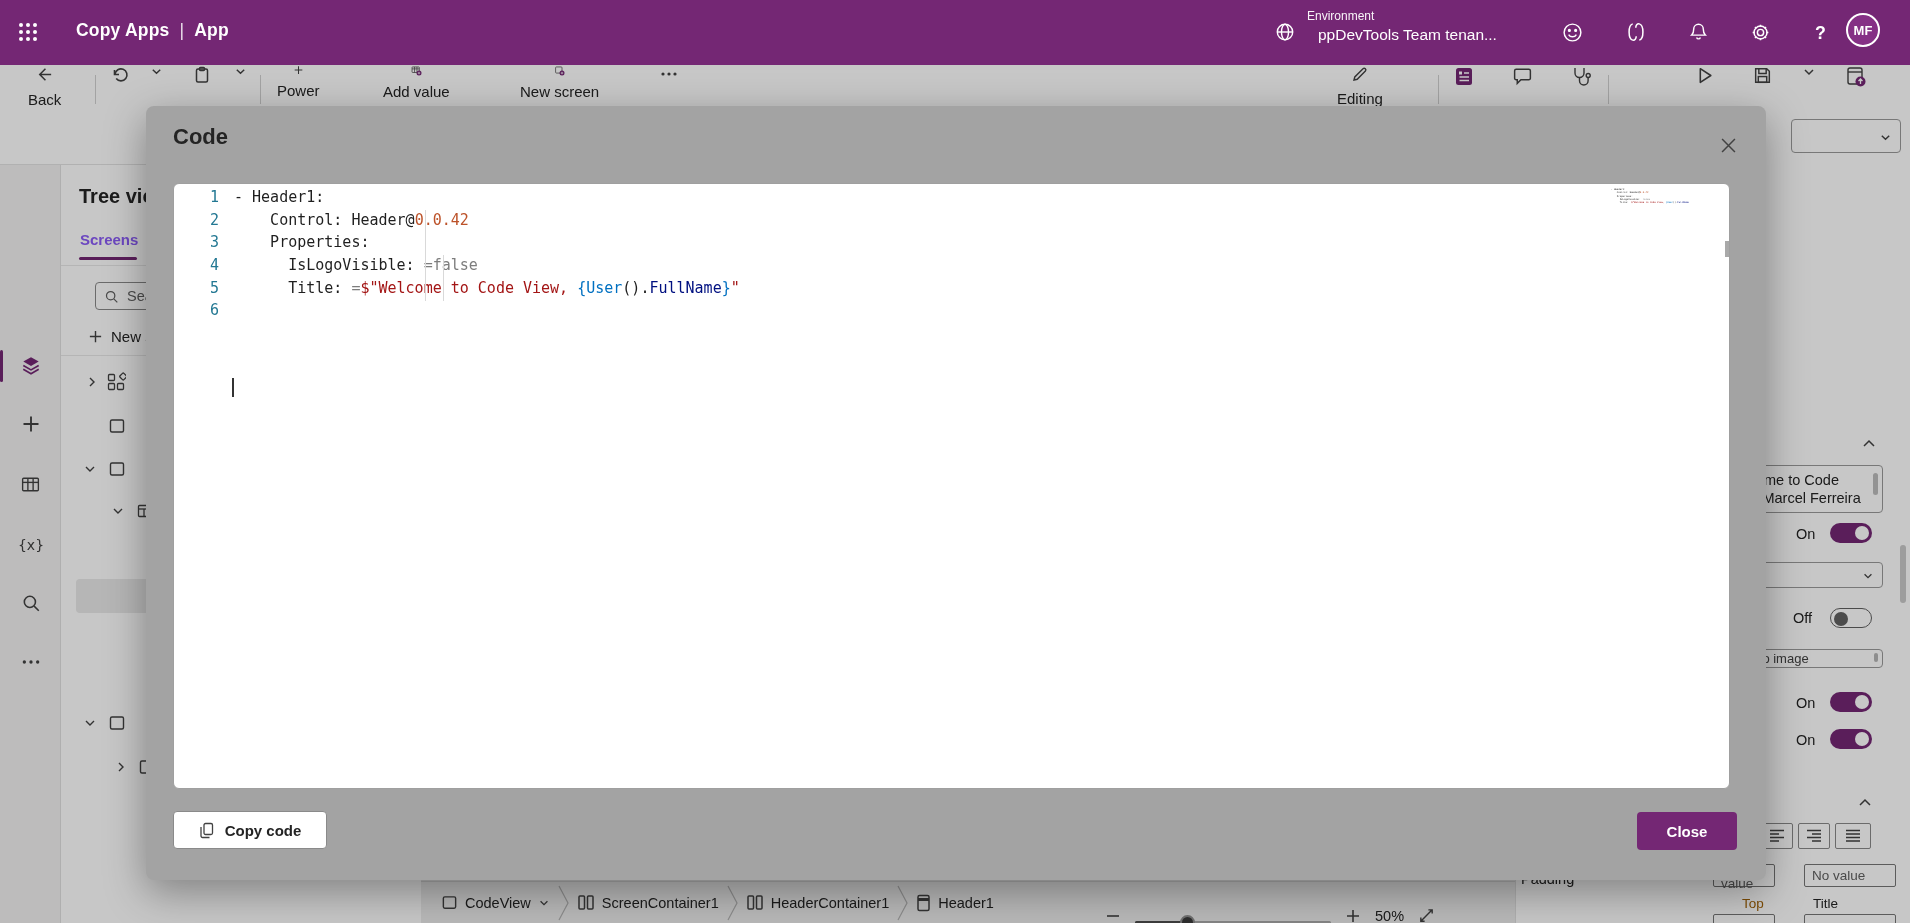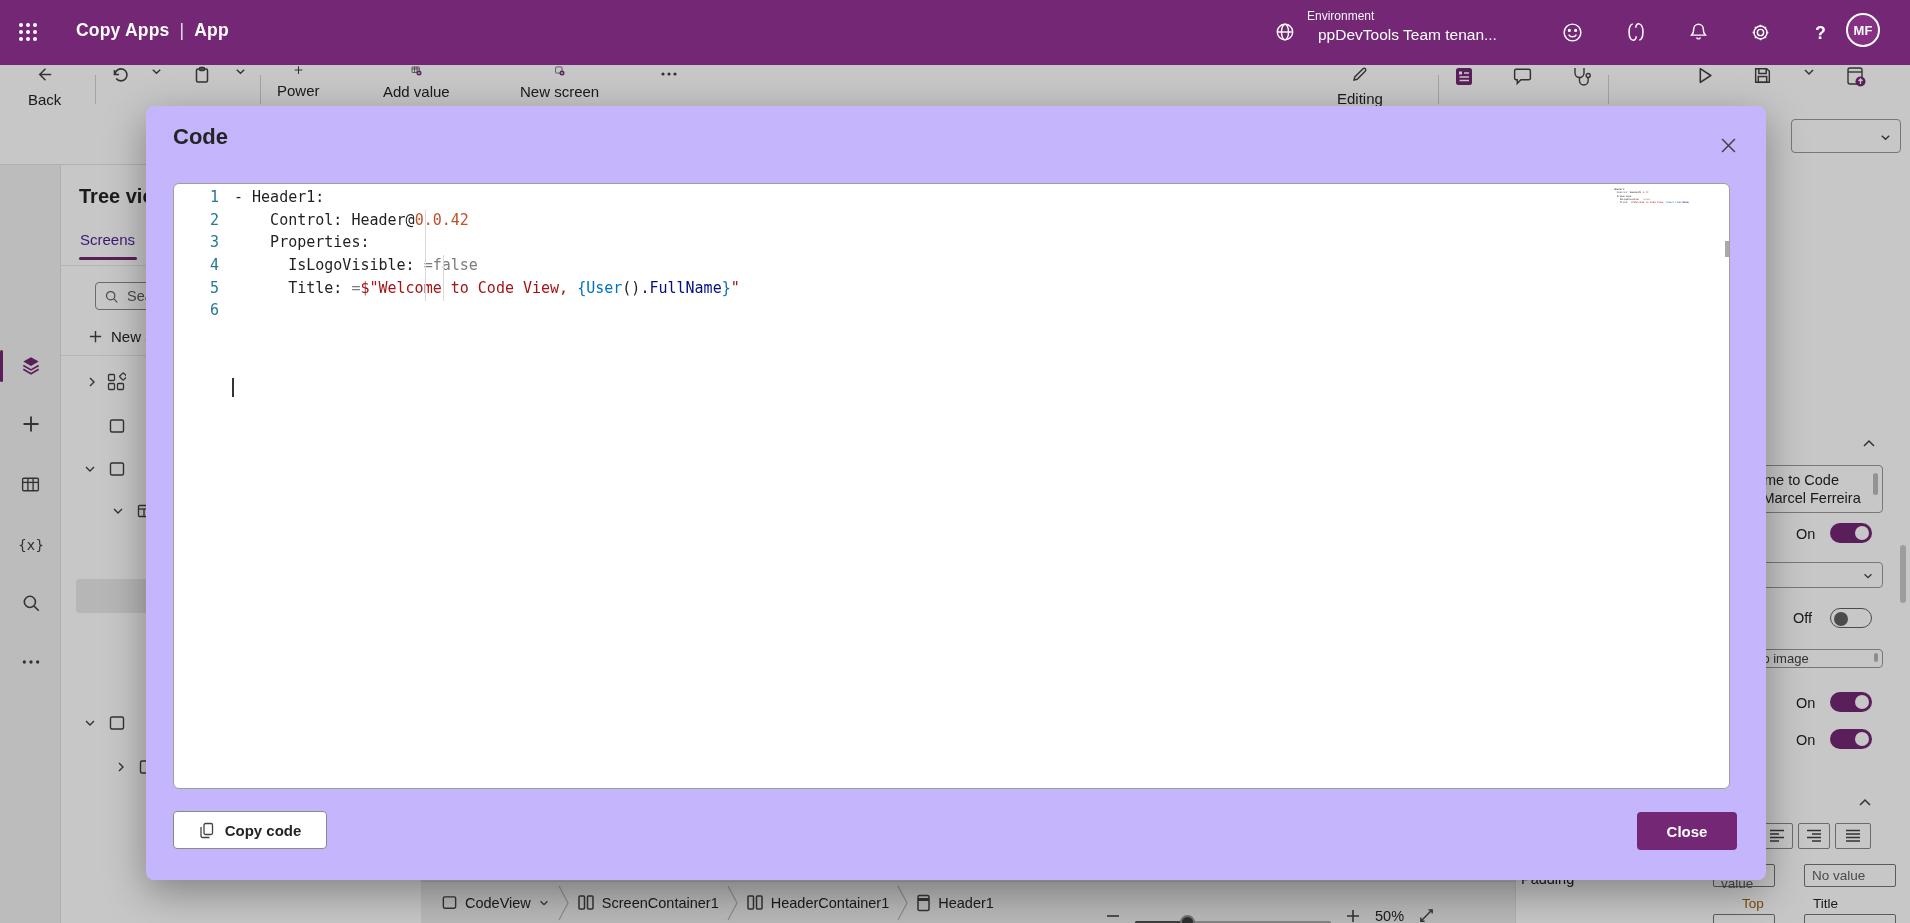--- a/index.html
+++ b/index.html
@@ -27,21 +27,21 @@
   #ctl-name{left:20px;top:121px;width:128px;height:34px;border:1px solid #8a8a8a;border-radius:4px;
             background:#fff;font-size:15px;color:#2b2b2b;display:flex;align-items:center;
             padding:0 0 0 14px;box-sizing:border-box;white-space:nowrap;overflow:hidden;}
   
   #rail{left:0;top:165px;width:61px;height:758px;background:#f2f1f1;border-right:1px solid #e1e1e1;box-sizing:border-box;}
   .rail-item{left:0;width:61px;height:44px;display:flex;align-items:center;justify-content:center;}
   #rail-sel-bar{left:0;top:185px;width:3px;height:32px;background:#742774;border-radius:2px;}
   
   #left-panel{left:61px;top:165px;width:360px;height:758px;background:#fff;}
   #tree-title{left:18px;top:20px;font-size:20px;font-weight:700;color:#242424;}
-  #tab-screens{left:19px;top:66px;font-size:15px;font-weight:400;color:#4c1d95;}
+  #tab-screens{left:19px;top:66px;font-size:15px;font-weight:700;color:#8b5cf6;}
   #tab-underline{left:18px;top:92px;width:58px;height:3px;background:#742774;border-radius:2px;}
   .hline{height:1px;background:#e8e8e8;}
   #tree-search{left:34px;top:117px;width:300px;height:28px;border:1px solid #8a8a8a;border-radius:4px;
                background:#fff;display:flex;align-items:center;gap:8px;padding-left:8px;box-sizing:border-box;
                font-size:14.5px;color:#616161;}
   #new-screen-btn{left:27px;top:158px;height:26px;display:flex;align-items:center;gap:8px;font-size:15px;color:#242424;}
   .tree-row{left:0;width:360px;height:32px;display:flex;align-items:center;}
   .tr-ic{position:absolute;top:50%;transform:translateY(-50%);}
   #tree-selected{left:15px;top:414px;width:336px;height:34px;background:#e9e9e9;border-radius:4px;}
   
@@ -65,21 +65,21 @@
   .bc-sep{height:100%;display:flex;align-items:center;}
   #zoom-cluster{position:absolute;left:684px;top:0;height:42px;display:flex;align-items:flex-end;gap:14px;}
   #zoom-track{position:relative;width:196px;height:3px;background:#ababab;border-radius:2px;}
   #zoom-fill{position:absolute;left:0;top:0;width:52px;height:3px;background:#4f4f4f;border-radius:2px;}
   #zoom-thumb{position:absolute;left:45px;top:-6px;width:15px;height:15px;border-radius:50%;
               background:#3c3c3c;border:2px solid #8f8f8f;box-sizing:border-box;}
   #zoom-label{font-size:14.5px;}
   
   #overlay{left:0;top:65px;width:1910px;height:858px;background:rgba(0,0,0,0.22);z-index:50;}
   
-  #modal{left:146px;top:106px;width:1620px;height:774px;background:#c4b5fd;border-radius:8px;z-index:100;
+  #modal{left:146px;top:106px;width:1620px;height:774px;background:#a3a3a3;border-radius:8px;z-index:100;
          box-shadow:0 12px 40px rgba(0,0,0,0.35);text-decoration:underline;}
   #modal-title{left:27px;top:18px;font-size:22px;font-weight:600;color:#242424;}
   #modal-close{left:1566px;top:23px;width:32px;height:32px;display:flex;align-items:center;justify-content:center;border-radius:4px;}
   #codebox{left:27px;top:77px;width:1557px;height:606px;border:1px solid #9f9f9f;border-radius:6px;
            box-sizing:border-box;overflow:hidden;background:#fff;}
   #code-lines{position:absolute;left:0;top:2px;width:100%;}
   .code-line{display:flex;height:22.7px;line-height:22.7px;font-family:"DejaVu Sans Mono",monospace;font-size:15px;}
   .ln{width:45px;text-align:right;color:#237893;flex:none;}
   .lt{padding-left:15px;white-space:pre;}
   .guide{width:1px;background:#d9d9d9;}

